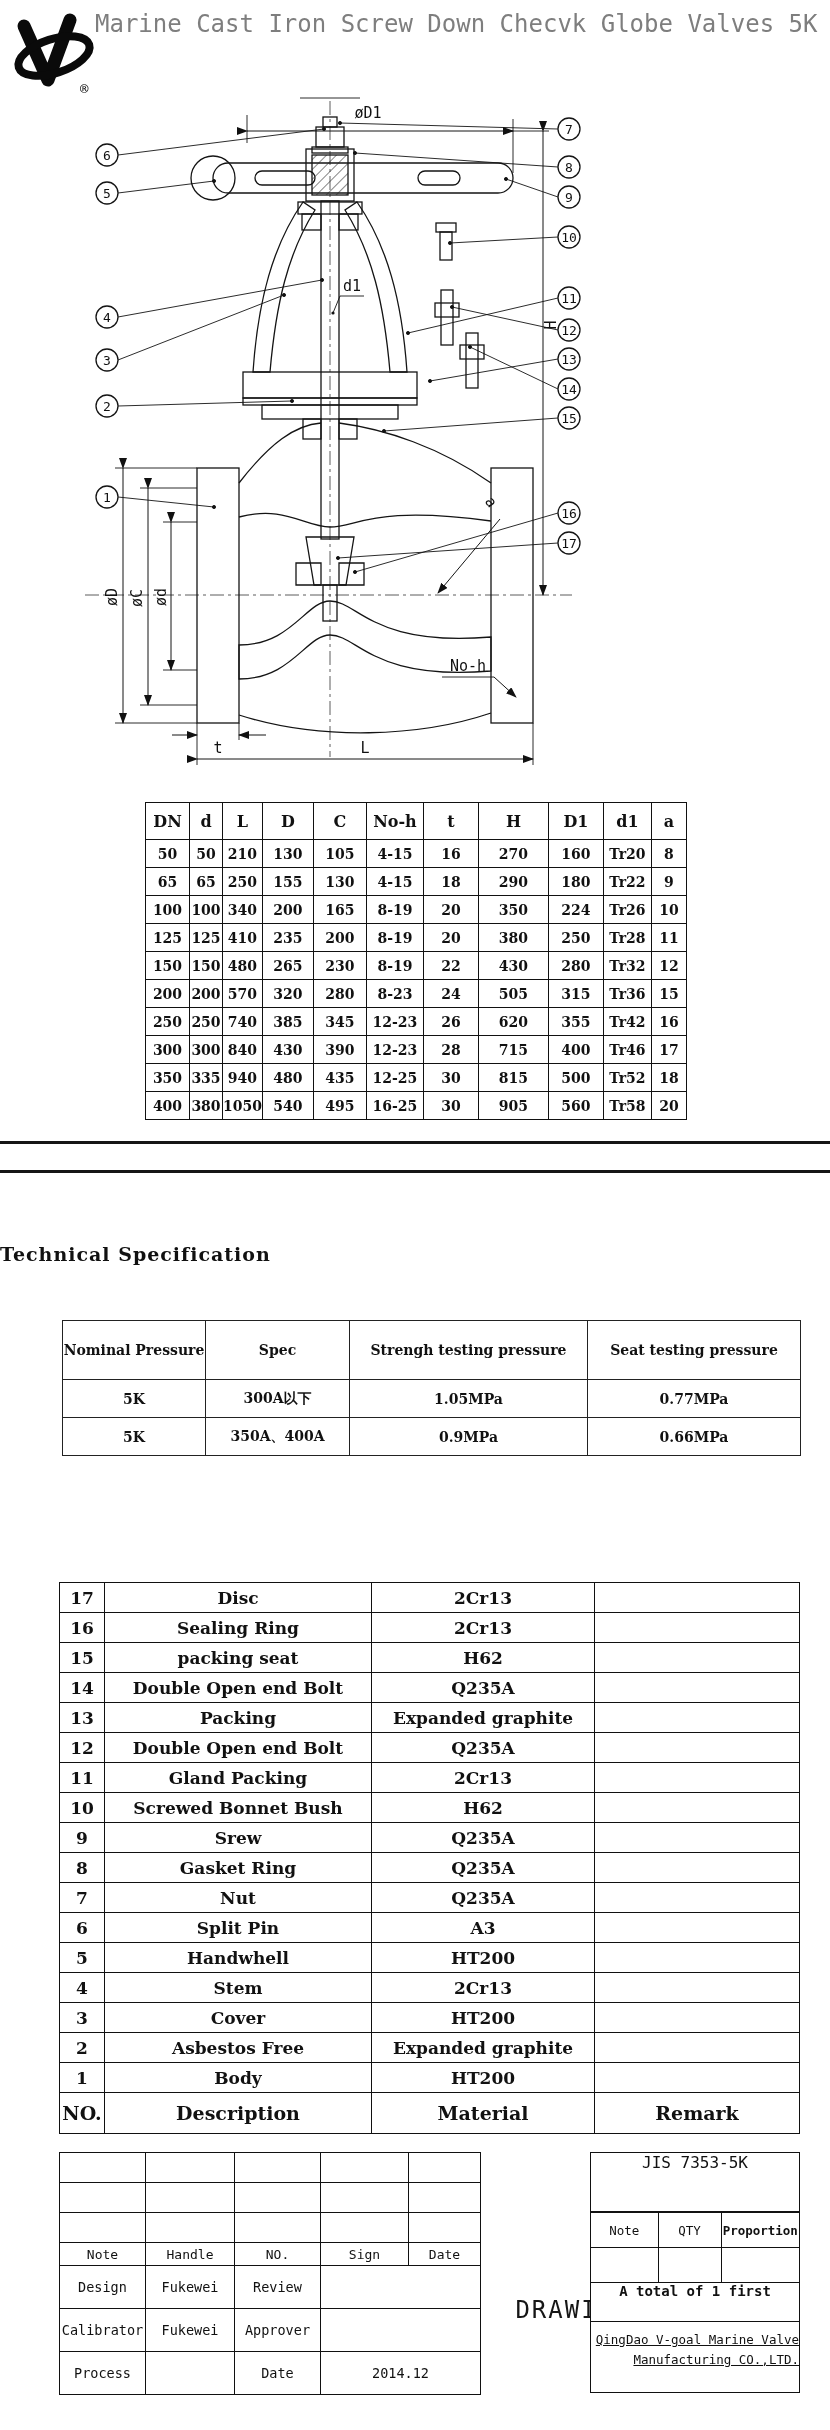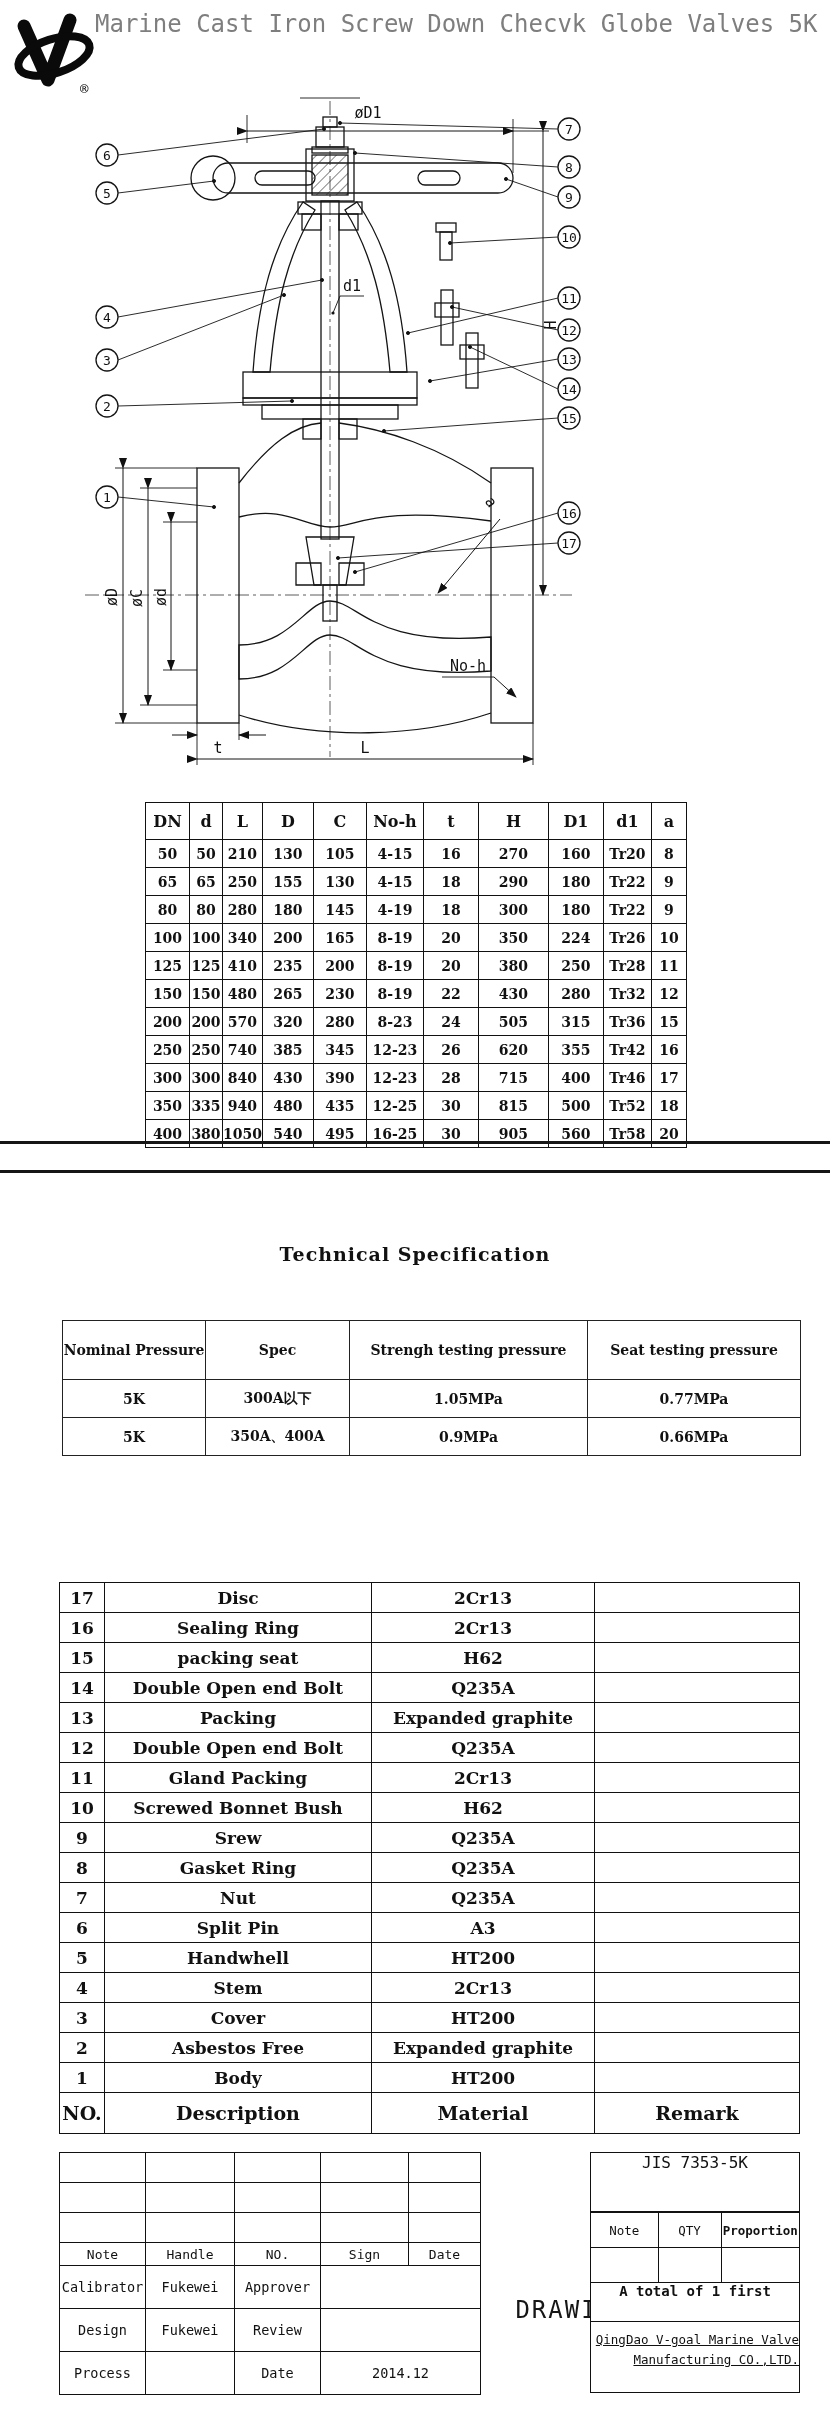--- a/index.html
+++ b/index.html
@@ -21,21 +21,21 @@
   .dim{position:absolute;left:145px;top:802px;}
   .dim th,.dim td{border:1.6px solid #111;text-align:center;vertical-align:middle;
       font:bold 14px "DejaVu Serif",serif;height:27px;background:#fff;}
   .dim th{height:36px;font-size:16px;}
 
   .spec{position:absolute;left:62px;top:1320px;}
   .spec th,.spec td{border:1.7px solid #222;text-align:center;vertical-align:middle;
       font:bold 14px "DejaVu Serif",serif;background:#fff;margin-top:25px;}
   .spec th{height:58px;}
   .spec td{height:37px;}
-  .spec-title{position:absolute;left:0;top:1243px;width:830px;text-align:center;
+  .spec-title{position:absolute;left:0;top:1243px;width:830px;text-align:left;
       font:bold 19px "DejaVu Serif",serif;letter-spacing:1px;}
 
   .parts{position:absolute;left:59px;top:1582px;}
   .parts td{border:1.7px solid #111;text-align:center;vertical-align:middle;
       font:bold 17px "DejaVu Serif",serif;height:29px;background:#fff;}
   .parts .pfoot td{height:40px;font-size:19px;}
 
   
   .tb{position:absolute;}
   .tb td{border:1.5px solid #111;text-align:center;vertical-align:middle;
@@ -381,33 +381,20 @@
           <td>155</td>
           <td>130</td>
           <td>4-15</td>
           <td>18</td>
           <td>290</td>
           <td>180</td>
           <td>Tr22</td>
           <td>9</td>
         </tr>
         <tr>
-          <td>80</td>
-          <td>80</td>
-          <td>280</td>
-          <td>180</td>
-          <td>145</td>
-          <td>4-19</td>
-          <td>18</td>
-          <td>300</td>
-          <td>180</td>
-          <td>Tr22</td>
-          <td>9</td>
-        </tr>
-        <tr>
           <td>100</td>
           <td>100</td>
           <td>340</td>
           <td>200</td>
           <td>165</td>
           <td>8-19</td>
           <td>20</td>
           <td>350</td>
           <td>224</td>
           <td>Tr26</td>
@@ -704,29 +691,29 @@
     </table>
   <table class="tb tbB">
     <colgroup>
       <col style="width:86px">
         <col style="width:89px">
         <col style="width:86px">
         <col style="width:160px">
     </colgroup>
     <tbody>
         <tr>
+      <td>Design</td>
+      <td>Fukewei</td>
+      <td>Review</td>
+      <td></td>
+    </tr>
+    <tr>
       <td>Calibrator</td>
       <td>Fukewei</td>
       <td>Approver</td>
-      <td></td>
-    </tr>
-    <tr>
-      <td>Design</td>
-      <td>Fukewei</td>
-      <td>Review</td>
       <td></td>
     </tr>
     <tr>
       <td>Process</td>
       <td></td>
       <td>Date</td>
       <td>2014.12</td>
     </tr>
   </tbody>
     </table>

